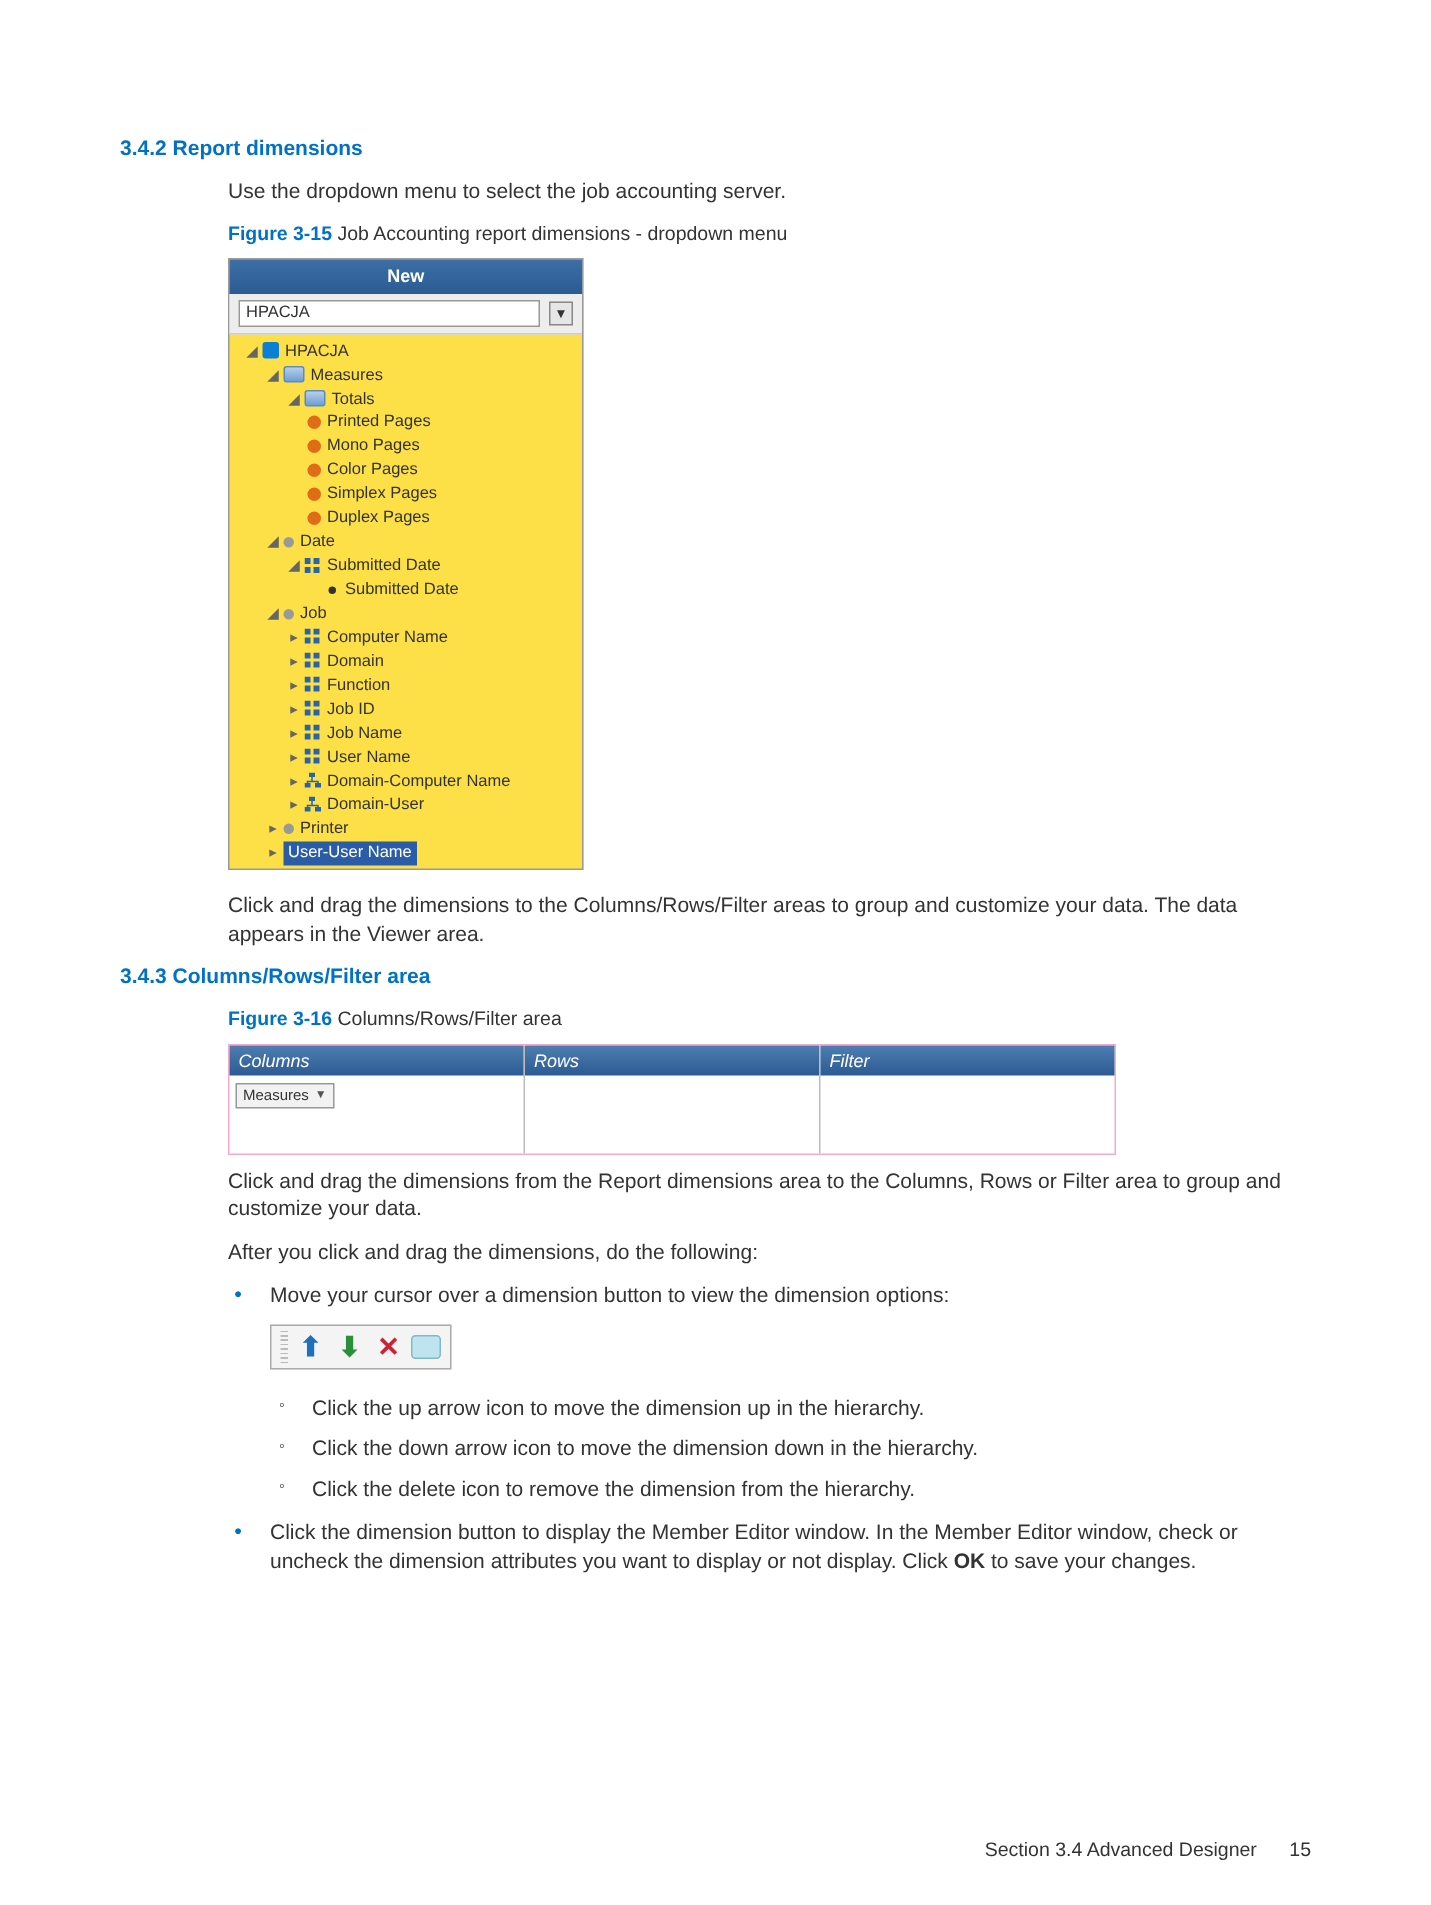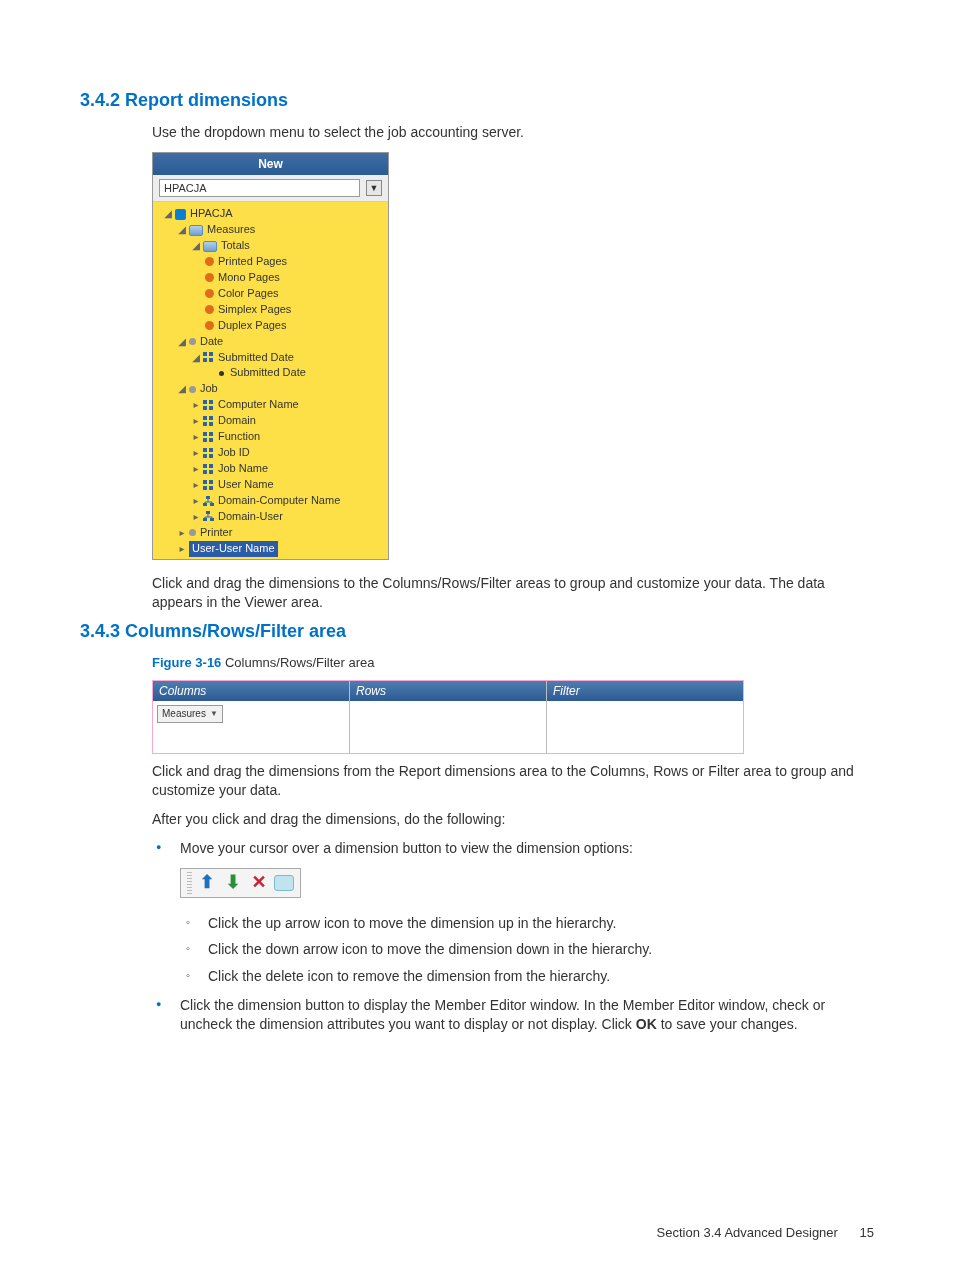--- a/index.html
+++ b/index.html
@@ -12,21 +12,21 @@
   }
   .page {
     padding: 90px 80px 40px 80px;
     box-sizing: border-box;
     position: relative;
     min-height: 1270px;
   }
   .h2 {
     color: #0072c6;
     font-weight: 700;
-    font-size: 18px;
+    font-size: 14px;
     margin: 0 0 12px 0;
   }
   .body-indent {
     margin-left: 72px;
     font-size: 14px;
     line-height: 1.35;
   }
   .caption {
     color: #0072c6;
     font-weight: 700;
@@ -228,20 +228,25 @@
 </head>
 <body>
 
 <div class="page">
 
   <div class="h2">3.4.2 Report dimensions</div>
 
   <div class="body-indent">
     <p class="para">Use the dropdown menu to select the job accounting server.</p>
 
+    <p class="caption">
+      <span>Figure 3-15</span>
+      <span class="cap-text">  </span>
+      <span class="cap-text">Job Accounting report dimensions - dropdown menu</span>
+    </p>
 
     <div class="tree-panel">
       <div class="tp-title">New</div>
       <div class="tp-select">
         <div class="tp-select-box">
           <span>HPACJA</span>
         </div>
         <div class="tp-select-arrow">▼</div>
       </div>
       <div class="tree">

